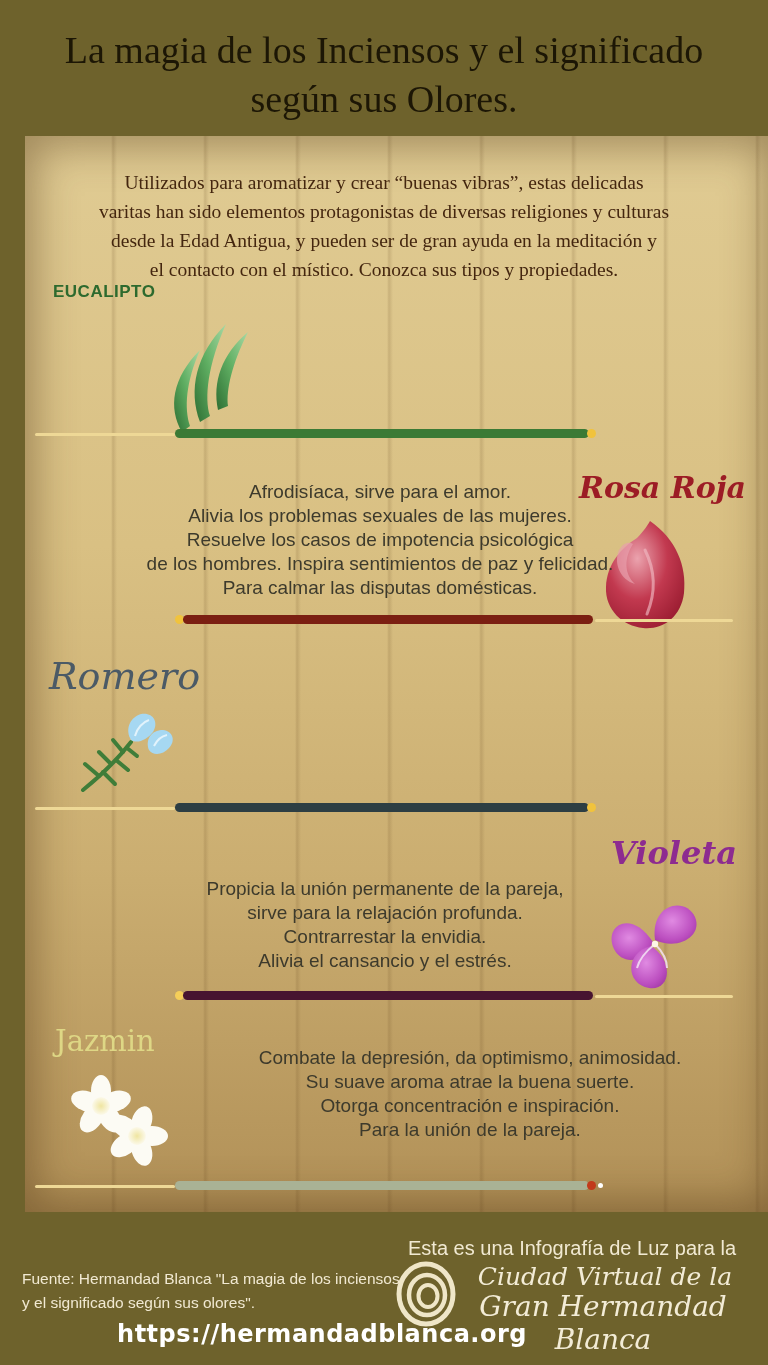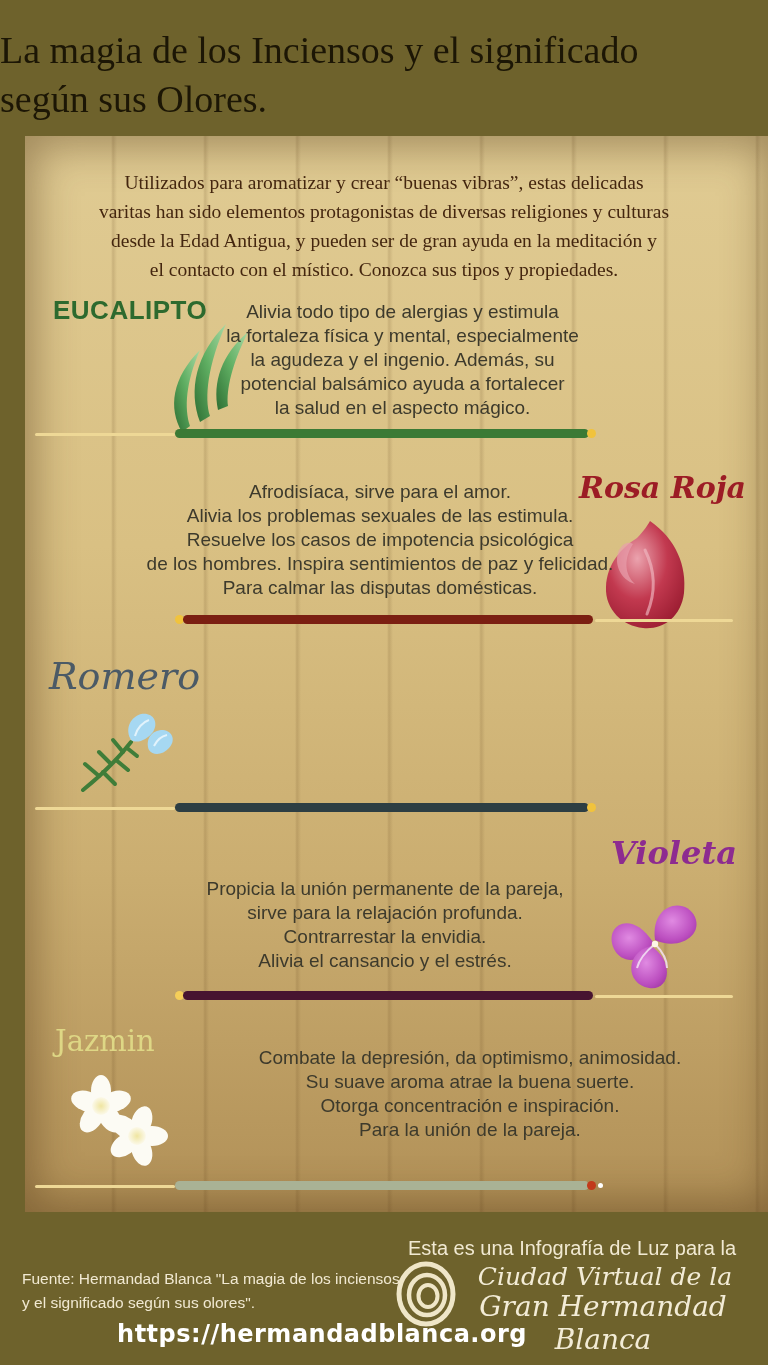--- a/index.html
+++ b/index.html
@@ -2,21 +2,21 @@
 <html lang="es"><head>
 <meta charset="utf-8">
 <style>
   html,body{margin:0;padding:0;}
   body{
     width:768px;height:1365px;position:relative;overflow:hidden;
     background:#6e622c;
     font-family:"Liberation Sans", sans-serif;
   }
   
-  .title-wrap{position:absolute;top:26px;left:0;width:768px;text-align:left;
+  .title-wrap{position:absolute;top:26px;left:0;width:768px;text-align:center;
     font-family:"Liberation Serif", serif;color:#1c1605;}
   .title-line1{font-size:38px;line-height:1.3;font-weight:500;}
   .title-line2{font-size:38px;line-height:1.3;font-weight:500;}
   
   .panel{
     position:absolute;left:25px;top:136px;width:718px;height:1076px;
     background-image:
       repeating-linear-gradient(90deg,
         rgba(92,62,25,0) 0px, rgba(92,62,25,0) 86px,
         rgba(92,62,25,0.16) 88px, rgba(92,62,25,0) 92px),
@@ -24,21 +24,21 @@
     box-shadow: inset 0 0 42px 10px rgba(74,48,16,0.42);
     padding-left: 32px;
   }
   .intro{
     position:absolute;left:8px;top:12px;width:702px;text-align:center;
     font-family:"Liberation Serif", serif;font-size:19.5px;line-height:1.5;
     color:#44260f;white-space:pre-line;
   }
   
   .sec-label{position:absolute;white-space:nowrap;}
-  .lbl-eucalipto{left:28px;top:146px;font-size:26px;font-weight:bold;letter-spacing:0.5px;margin-top:13px;}
+  .lbl-eucalipto{left:28px;top:146px;font-size:17px;font-weight:bold;letter-spacing:0.5px;}
   .lbl-rosa{left:550px;top:334px;width:175px;text-align:center;
     font-family:"DejaVu Serif", serif;font-style:italic;font-weight:bold;font-size:30px;}
   .lbl-romero{left:24px;top:518px;font-family:"DejaVu Serif", serif;font-style:italic;font-size:38px;}
   .lbl-violeta{left:563px;top:698px;width:172px;text-align:center;
     font-family:"DejaVu Serif", serif;font-style:italic;font-weight:bold;font-size:32px;}
   .lbl-jazmin{left:30px;top:888px;font-family:"DejaVu Serif", serif;font-size:29px;}
   .sec-text{
     position:absolute;text-align:center;font-size:19px;line-height:1.26;
     color:#3d3a2c;white-space:pre-line;
   }
@@ -86,25 +86,20 @@
           <stop offset="0" stop-color="#2e6e33"></stop>
             <stop offset="0.5" stop-color="#5fae62"></stop>
             <stop offset="1" stop-color="#a8d9a4"></stop>
         </linearGradient>
       </defs>
       <path d="M22,116 C8,92 12,62 40,34 C26,66 24,92 30,110 Z" fill="url(#g-euc)"></path>
       <path d="M40,106 C28,74 36,38 66,8 C48,48 44,82 50,100 Z" fill="url(#g-euc)"></path>
       <path d="M58,94 C52,66 62,38 88,16 C72,48 66,74 68,90 Z" fill="url(#g-euc)"></path>
     </svg>
   </div>
-  <div class="sec-text" style="left:145px;top:164px;width:465px;">Alivia todo tipo de alergias y estimula
-la fortaleza física y mental, especialmente
-la agudeza y el ingenio. Además, su
-potencial balsámico ayuda a fortalecer
-la salud en el aspecto mágico.</div>
   <div class="divider" style="top:293px;">
     <span class="div-line" style="left: 10px; width: 140px; background: rgb(238, 216, 150);"></span>
     <span class="div-bar" style="left: 150px; width: 414px; background: rgb(59, 122, 53);"></span>
     <span class="div-tip" style="left: 562px; background: rgb(241, 195, 60);"></span>
   </div>
 
   <div class="sec-label lbl-rosa" style="color: rgb(156, 28, 37);">Rosa Roja</div>
   <div class="sec-icon" style="left:572px;top:382px;">
     <svg width="92" height="113" viewBox="0 0 92 113" aria-hidden="true">
       <defs>
@@ -113,21 +108,21 @@
             <stop offset="0.45" stop-color="#c2394f"></stop>
             <stop offset="1" stop-color="#8c1226"></stop>
         </radialGradient>
       </defs>
       <path d="M53,3 C79,21 90,48 87,75 C84,100 65,112 46,110 C26,108 8,92 9,69 C10,46 24,30 40,20 C47,13 50,8 53,3 Z" fill="url(#g-rose)"></path>
       <path d="M36,26 C27,40 27,56 38,66 C24,62 16,46 22,32 C26,25 32,23 36,26 Z" fill="#e8a0ac" opacity="0.7"></path>
       <path d="M48,32 C58,52 59,74 50,96" stroke="#f0b9c2" stroke-width="3" fill="none" opacity="0.65" stroke-linecap="round"></path>
     </svg>
   </div>
   <div class="sec-text" style="left:75px;top:344px;width:560px;">Afrodisíaca, sirve para el amor.
-Alivia los problemas sexuales de las estimula.
+Alivia los problemas sexuales de las mujeres.
 Resuelve los casos de impotencia psicológica
 de los hombres. Inspira sentimientos de paz y felicidad.
 Para calmar las disputas domésticas.</div>
   <div class="divider" style="top:479px;">
     <span class="div-tip" style="left: 150px; background: rgb(241, 195, 60);"></span>
     <span class="div-bar" style="left: 158px; width: 410px; background: rgb(123, 31, 18);"></span>
     <span class="div-line" style="left: 570px; width: 138px; background: rgb(238, 216, 150);"></span>
   </div>
 
   <div class="sec-label lbl-romero" style="color: rgb(75, 90, 102);">Romero</div>

